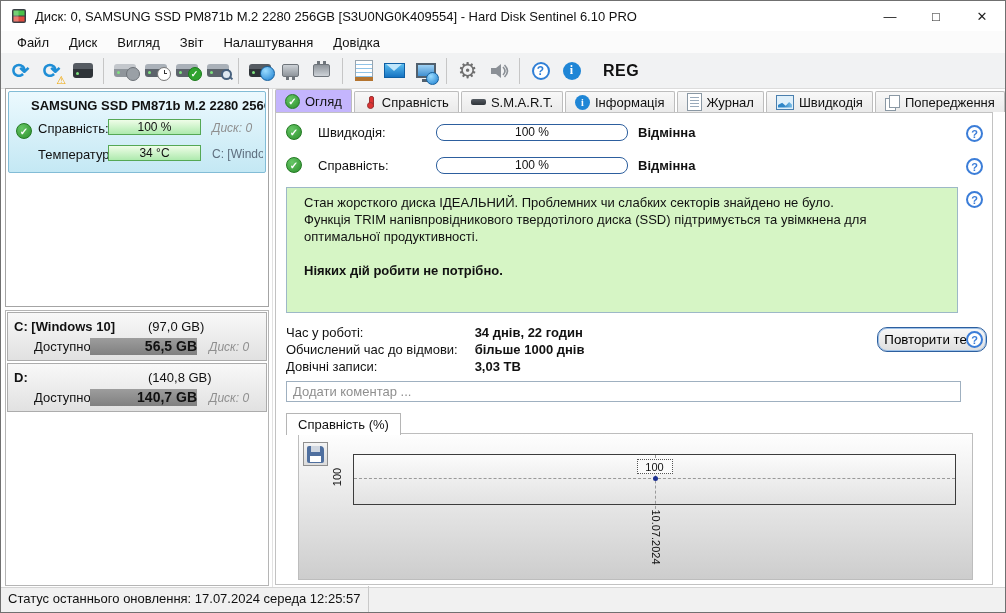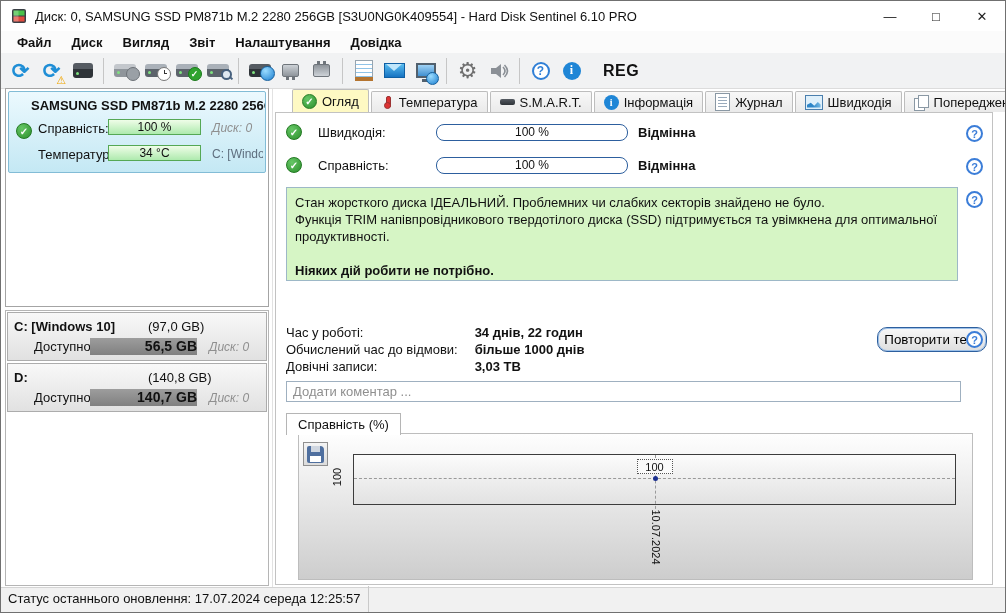--- a/index.html
+++ b/index.html
@@ -6,21 +6,21 @@
   #app{position:relative;width:1006px;height:613px;background:#fff;border:1px solid #707070;
        box-sizing:border-box;font-family:"Liberation Sans",sans-serif;font-size:13px;color:#111;
        overflow:hidden;}
   
   .titlebar{position:absolute;left:0;top:0;right:0;height:30px;background:#fff;display:flex;align-items:center;padding-left:10px;box-sizing:border-box;}
   .app-icon{width:16px;height:16px;margin-right:8px;flex:0 0 auto;}
   .title-text{flex:1;white-space:nowrap;overflow:hidden;}
   .win-controls{display:flex;height:30px;}
   .win-btn{width:46px;height:30px;display:flex;align-items:center;justify-content:center;font-size:13px;color:#222;}
   
-  .menubar{position:absolute;left:0;top:30px;right:0;height:22px;background:#fbfbfb;display:flex;align-items:center;padding-left:6px;box-sizing:border-box;font-weight:bold;}
+  .menubar{position:absolute;left:0;top:30px;right:0;height:22px;background:#fbfbfb;display:flex;align-items:center;padding-left:6px;box-sizing:border-box;}
   .menu-item{padding:2px 10px;}
   
   .toolbar{position:absolute;left:0;top:52px;right:0;height:36px;background:#f1f2f3;border-bottom:1px solid #dcdcdc;display:flex;align-items:center;padding-left:4px;box-sizing:border-box;}
   .tbtn{width:31px;height:30px;display:flex;align-items:center;justify-content:center;position:relative;}
   .tsep{width:1px;height:26px;background:#c6c6c6;margin:0 5px;}
   .reg{margin-left:16px;font-weight:bold;font-size:16px;letter-spacing:.5px;}
   
   .g-refresh::after{content:"⟳";font-size:21px;font-weight:bold;color:#1f8ed6;line-height:1;}
   .g-warn{position:absolute;right:1px;bottom:0;font-size:11px;line-height:1;}
   .g-warn::after{content:"⚠";color:#f0a500;}
@@ -88,30 +88,30 @@
   .p-size{position:absolute;left:140px;top:6px;}
   .p-free{position:absolute;left:26px;top:26px;}
   .p-bar{position:absolute;left:82px;top:25px;width:107px;height:17px;background:linear-gradient(#9d9d9d,#808080);}
   .p-fill{height:100%;background:linear-gradient(#d7dee8,#b7c2d3);}
   .p-val{position:absolute;left:0;top:0;width:100%;text-align:right;font-weight:bold;font-size:14px;line-height:17px;}
   .p-disk{position:absolute;left:201px;top:27px;color:#8f8f8f;font-style:italic;font-size:12px;}
   
   .content{position:absolute;left:273px;top:0;right:0;height:100%;}
   .tabs{position:absolute;left:1px;top:1px;height:22px;display:flex;align-items:flex-end;}
   .tab{height:20px;display:flex;align-items:center;gap:5px;padding:0 9px;border:1px solid #bdbdbd;border-bottom:none;background:linear-gradient(#f8f8f8,#eaeaea);margin-right:2px;border-radius:2px 2px 0 0;white-space:nowrap;}
-  .tab.active{height:22px;background:#fef9c3;position:relative;z-index:2;margin-left:17px;}
+  .tab.active{height:22px;background:#c4b5fd;position:relative;z-index:2;}
   .panel{position:absolute;left:1px;top:23px;right:12px;bottom:2px;border:1px solid #c2c2c2;background:#fff;box-sizing:border-box;}
   .rowc{position:absolute;left:10px;}
   .r-label{position:absolute;left:32px;top:1px;}
   .grad-bar{position:absolute;left:150px;top:0;width:192px;height:17px;border:1px solid #2d5f9e;border-radius:8px;overflow:hidden;background:#fff;box-sizing:border-box;}
   .grad-fill{height:100%;background:linear-gradient(90deg,#e2493f,#ef913a 22%,#efe542 48%,#9ade4a 72%,#46cf46);}
   .grad-val{position:absolute;left:0;top:0;width:100%;text-align:center;font-size:12px;line-height:15px;}
   .r-status{position:absolute;left:352px;top:1px;font-weight:bold;}
   .help-col{position:absolute;right:9px;}
-  .msg-box{position:absolute;left:10px;right:34px;top:74px;height:94px;border:1px solid #9db8c7;background:#d6f5c5;padding:6px 8px;box-sizing:border-box;line-height:17px;}
+  .msg-box{position:absolute;left:10px;right:34px;top:74px;height:126px;border:1px solid #9db8c7;background:#d6f5c5;padding:6px 17px;box-sizing:border-box;line-height:17px;}
   .msg-bold{font-weight:bold;margin-top:17px;}
   .stat-row{position:absolute;left:10px;height:17px;white-space:nowrap;}
   .stat-label{display:inline-block;width:185px;}
   .stat-value{font-weight:bold;}
   .retest{position:absolute;left:601px;top:214px;width:110px;height:25px;border:1px solid #2d5f9e;border-radius:10px;background:linear-gradient(#f8f8f8,#dedede);display:flex;align-items:center;justify-content:center;box-shadow:0 0 0 1px #9cc0e8 inset;}
   .comment{position:absolute;left:10px;right:31px;top:268px;height:21px;border:1px solid #9fb0c0;padding:0 6px;font-family:"Liberation Sans",sans-serif;font-size:13px;box-sizing:border-box;}
   .comment::placeholder{color:#8f8f8f;}
   .chart-tab{position:absolute;left:10px;top:300px;height:21px;padding:0 11px;background:#fff;border:1px solid #b5b5b5;border-bottom:none;z-index:2;display:flex;align-items:center;}
   .chart-panel{position:absolute;left:10px;right:19px;top:320px;bottom:4px;border:1px solid #bdbdbd;background:linear-gradient(#fefefe,#cdcdcd);box-sizing:border-box;margin-left:12px;}
   .save-btn{position:absolute;left:4px;top:8px;width:25px;height:24px;border:1px solid #8f8f8f;background:linear-gradient(#f4f4f4,#dcdcdc);display:flex;align-items:center;justify-content:center;box-sizing:border-box;}
@@ -273,21 +273,21 @@
     </div>
 
     <div class="content">
       <div class="tabs">
         <span class="tab active">
           <span class="okc" style="width:15px;height:15px;"></span>
           <span>Огляд</span>
         </span>
         <span class="tab">
           <span class="thermo"></span>
-          <span>Температура</span>
+          <span>Справність</span>
         </span>
         <span class="tab">
           <span class="drv-sm"></span>
           <span>S.M.A.R.T.</span>
         </span>
         <span class="tab">
           <span class="infoc" style="width:15px;height:15px;font-size:10px;"></span>
           <span>Інформація</span>
         </span>
         <span class="tab">

